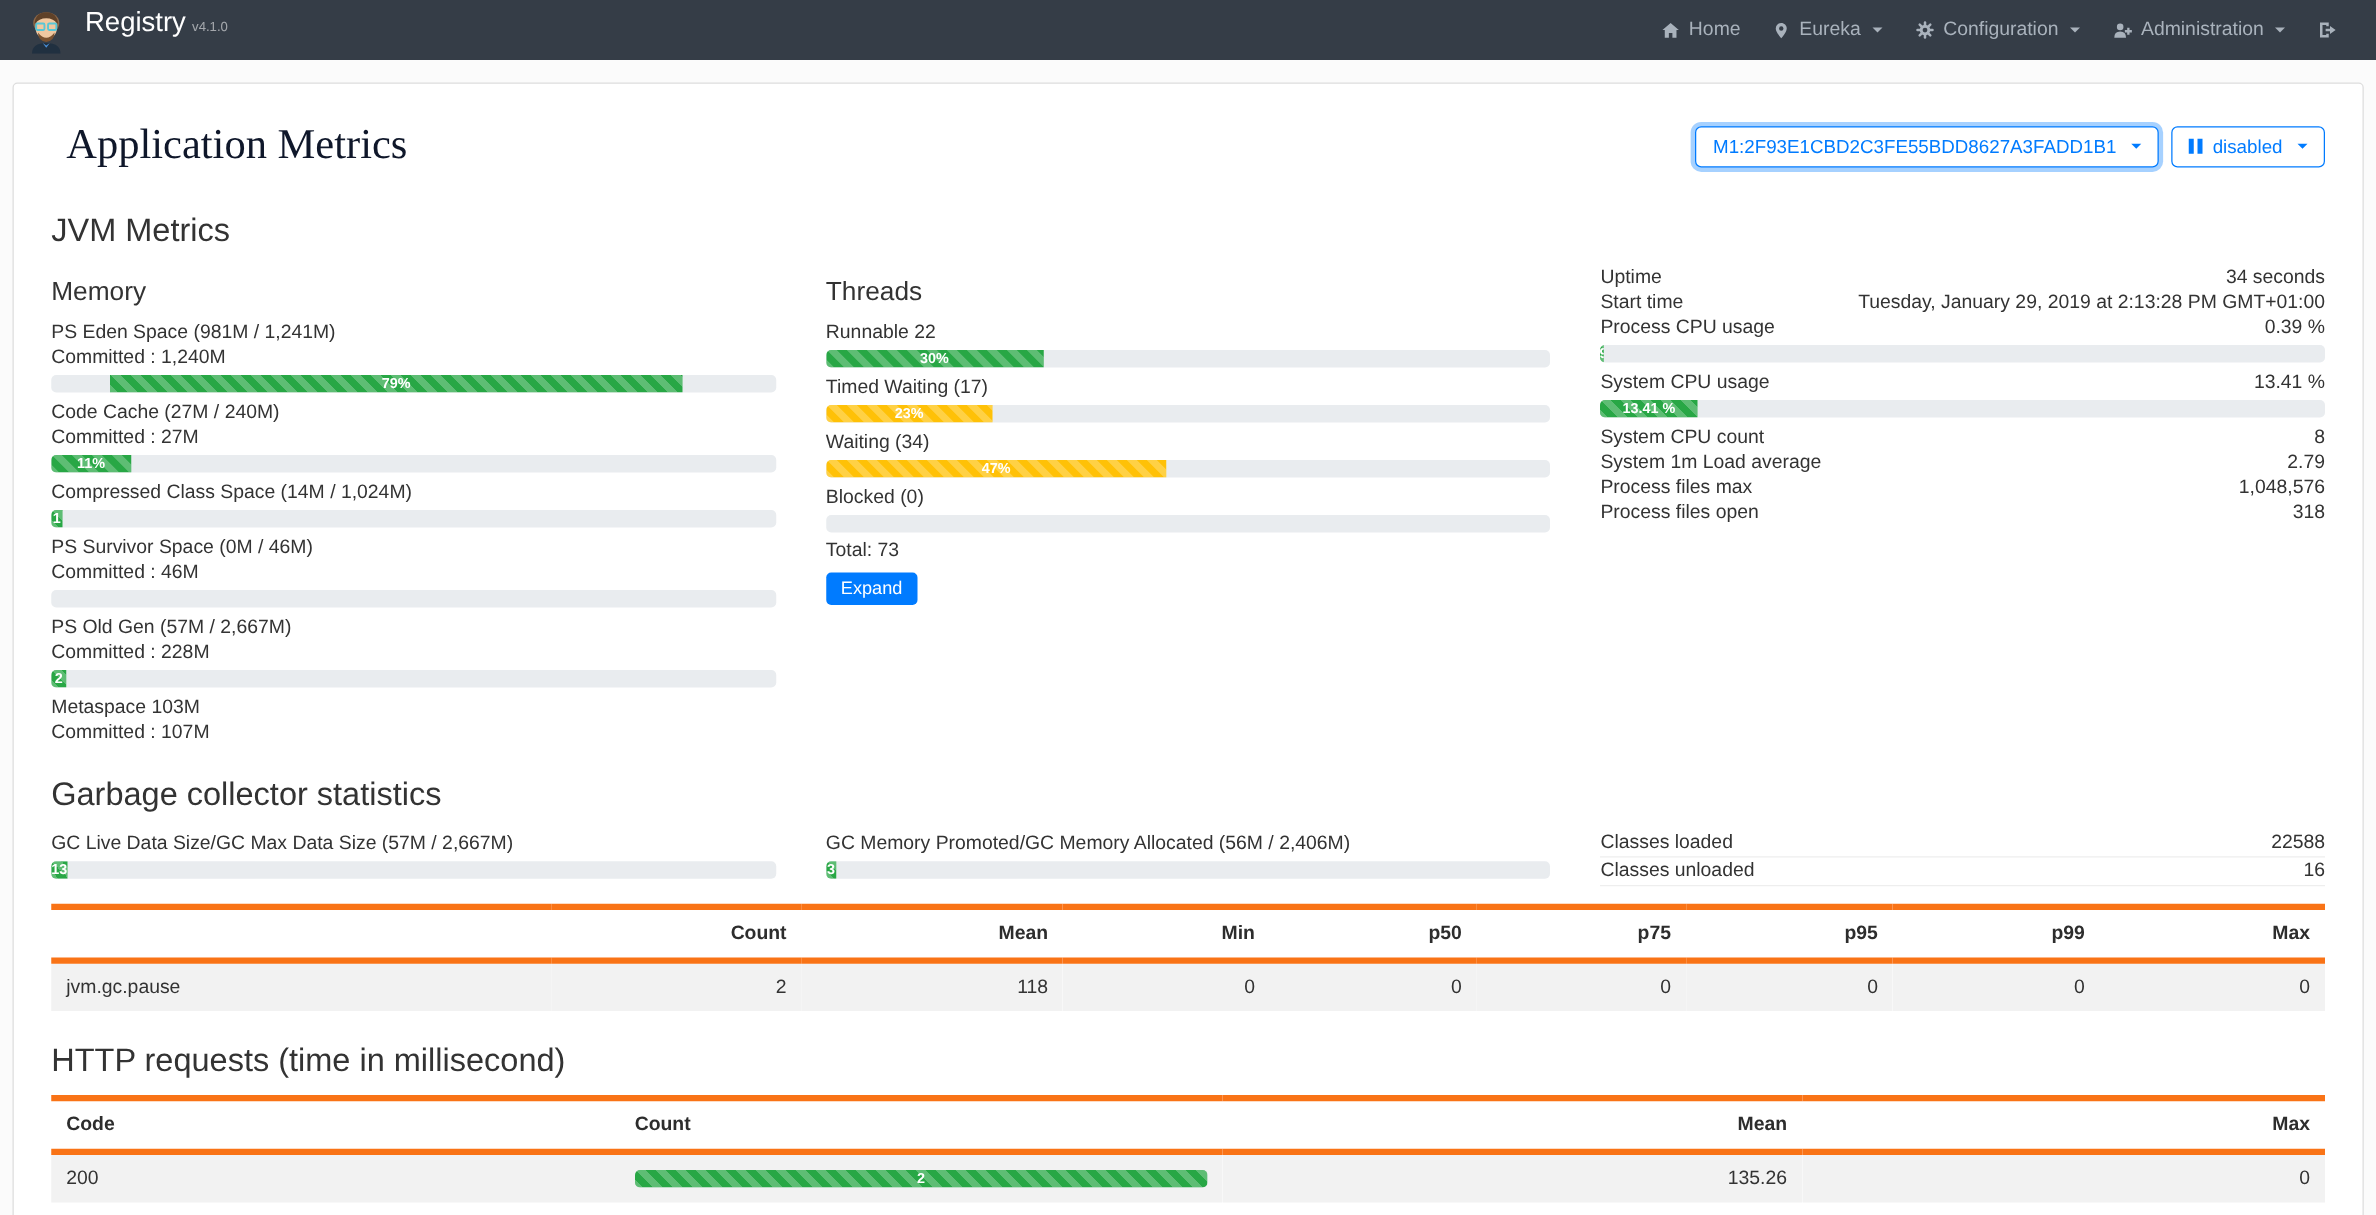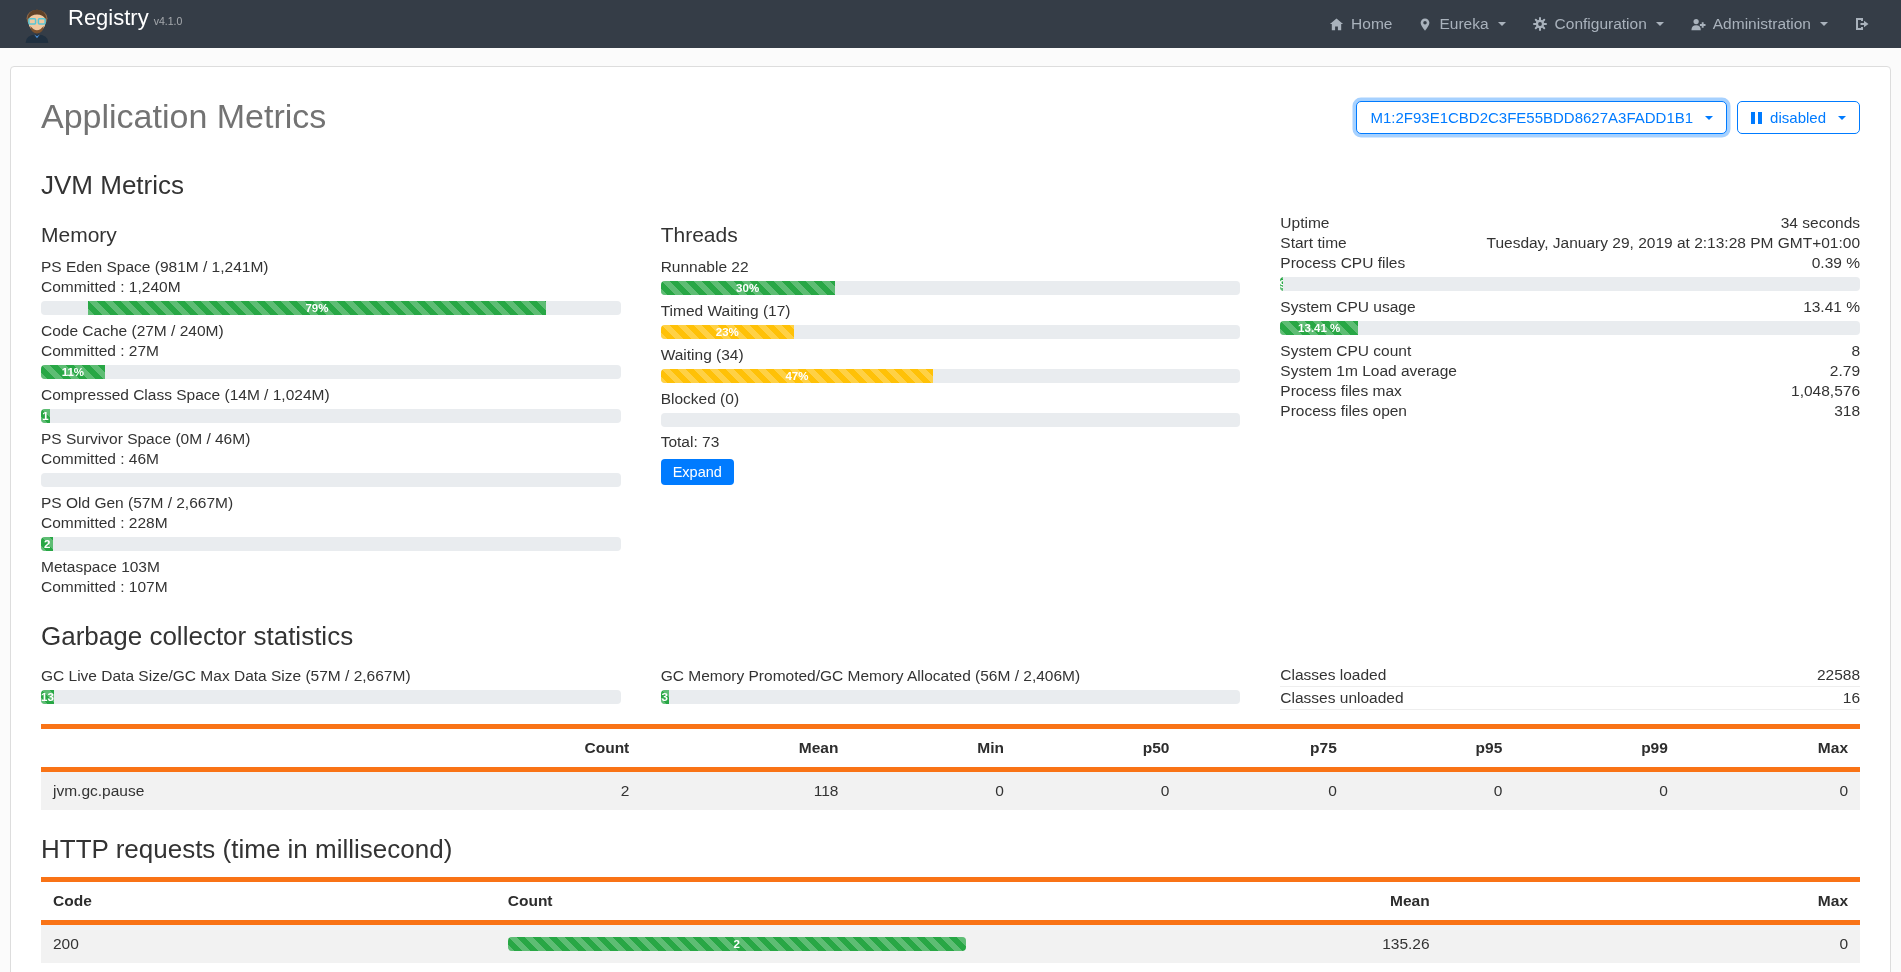--- a/index.html
+++ b/index.html
@@ -47,21 +47,21 @@
   .card {
     margin: 18px 10px 0;
     background: #ffffff;
     border: 1px solid #ddd;
     border-radius: 4px;
     padding: 22px 30px 60px;
     min-height: 940px;
     box-sizing: border-box;
   }
   .title-row { display: flex; align-items: center; justify-content: space-between; }
-  h1 { font-size: 34px; font-weight: 400; margin: 8px 0 10px; color: #737373; }
+  h1 { font-size: 34px; font-weight: 400; margin: 8px 12px 10px; color: #0f172a; font-family: Liberation Serif, serif; }
   h2 { font-size: 26px; font-weight: 400; margin: 24px 0 12px; color: #333; }
   h3 { font-size: 21px; font-weight: 400; margin: 10px 0 10px; color: #333; }
   .btn-group { display: flex; gap: 10px; align-items: center; }
   .btn-outline {
     display: inline-flex; align-items: center; gap: 8px;
     background: #fff; color: #007bff;
     border: 1px solid #007bff; border-radius: 5px;
     padding: 7px 13px; font-size: 15px; cursor: pointer;
     font-family: inherit;
   }
@@ -276,21 +276,21 @@
       <div id="system-list">
           <div class="sys-row">
             <span class="lbl">Uptime</span>
             <span class="val">34 seconds</span>
           </div>
           <div class="sys-row">
             <span class="lbl">Start time</span>
             <span class="val">Tuesday, January 29, 2019 at 2:13:28 PM GMT+01:00</span>
           </div>
           <div class="sys-row">
-            <span class="lbl">Process CPU files</span>
+            <span class="lbl">Process CPU usage</span>
             <span class="val">0.39 %</span>
           </div>
           <div class="progress">
             <div class="progress-fill striped fill-green" style="width: 0.39%;">0.39 %</div>
           </div>
           <div class="sys-row">
             <span class="lbl">System CPU usage</span>
             <span class="val">13.41 %</span>
           </div>
           <div class="progress">

